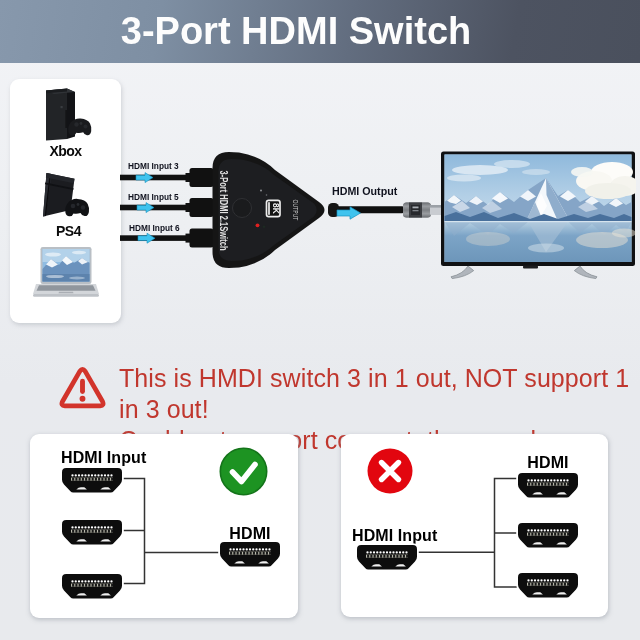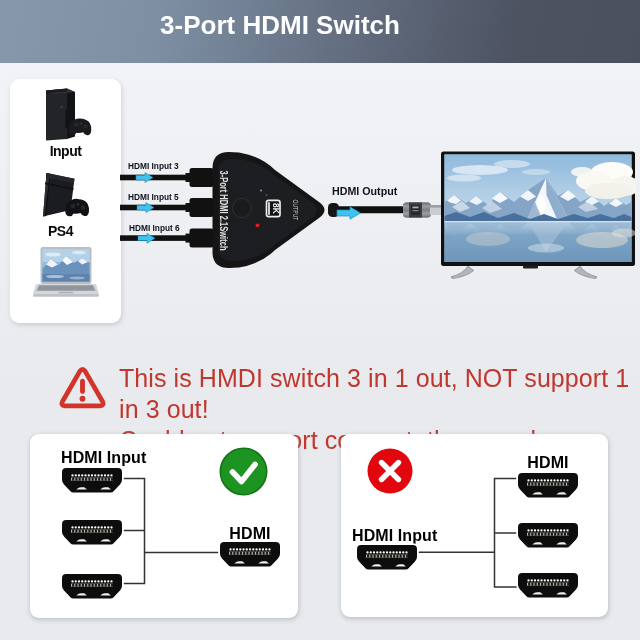--- a/index.html
+++ b/index.html
@@ -2,22 +2,22 @@
 <html><head>
 <meta charset="utf-8">
 <style>
   html,body{margin:0;padding:0;}
   body{width:640px;height:640px;overflow:hidden;font-family:"Liberation Sans",sans-serif;}
   #page{position:relative;width:640px;height:640px;overflow:hidden;
     background:linear-gradient(to bottom,#f3f4f7 0%,#edeff2 35%,#e8eaee 60%,#e8eaed 100%);}
   .abs{position:absolute;}
   .banner{left:0;top:0;width:640px;height:63px;
     background:linear-gradient(100deg,#8798ac 0%,#7e8fa3 25%,#626d7f 55%,#4d5361 80%,#4a505d 100%);}
-  .banner-t{left:0;top:10px;width:560px;text-align:center;color:#fdfdfd;
-    font-size:26px;font-weight:bold;letter-spacing:0px;}
+  .banner-t{left:16px;top:10px;width:560px;text-align:center;color:#fdfdfd;
+    font-size:38px;font-weight:bold;letter-spacing:0px;}
   .card{left:10px;top:79px;width:111px;height:244px;background:#fff;border-radius:9px;
     box-shadow:1px 2px 4px rgba(140,145,155,0.35);}
   .devlbl{width:111px;left:10px;text-align:center;font-weight:bold;color:#0b0b0b;
     font-size:14px;letter-spacing:-0.5px;}
   .cablbl{font-weight:bold;color:#10121e;font-size:8.3px;letter-spacing:0px;}
   .warntxt{left:119px;top:363px;color:#c0372e;font-size:25px;line-height:31px;letter-spacing:0.08px;}
   .ptitle{font-weight:bold;color:#000;font-size:16px;letter-spacing:0.1px;}
   .panel{background:#fff;border-radius:9px;box-shadow:0.5px 1.5px 4px rgba(150,155,165,0.5);}
 </style>
 </head>
@@ -75,34 +75,34 @@
     <polygon points="25,4.5 33,8 33,52.5 25,55" fill="#121316"></polygon>
     <polygon points="4,6.5 25,4.5 33,8 12,10" fill="#303337"></polygon>
     <polygon points="4,6.5 25,4.8 25,7.5 4,9.2" fill="#1a1c1f"></polygon>
     <rect x="18.5" y="22" width="2.2" height="2.2" fill="#393d41"></rect>
     <rect x="23.6" y="26" width="1" height="18" fill="#0a0a0c"></rect>
     <path d="M28.5,38.5 q4.5,-4.5 10,-4 q7.5,0.8 9.5,5 q2,3.8 1.2,7.8 q-0.8,4.4 -4.2,4 q-2.8,-0.4 -3.8,-3 q-3.8,1.4 -6.8,0.4 q-1,2.6 -3.8,2.8 q-3.4,0.2 -4.2,-3.8 q-0.9,-4.8 2.1,-9.2 z" fill="#1a1b1e"></path>
     <circle cx="34.5" cy="40.5" r="2.2" fill="#26282c"></circle>
     <circle cx="43.5" cy="42.5" r="2" fill="#26282c"></circle>
     <circle cx="39" cy="39.5" r="1.4" fill="#2b2d31"></circle>
   </svg>
-  <div class="abs devlbl" style="top:143px">Input</div>
+  <div class="abs devlbl" style="top:143px">Xbox</div>
 
   <svg class="abs" style="left:41px;top:165px" width="54" height="57" viewBox="0 0 54 57">
     <polygon points="5.5,8 33.5,13.8 29.5,45 2,51.5" fill="#1b1c20"></polygon>
     <polygon points="5.5,8 10.5,9 4.5,51 2,51.5" fill="#2b2d33"></polygon>
     <polygon points="8.7,9 9.9,9.2 4.9,51.1 3.7,51.2" fill="#0b0b0d"></polygon>
     <polygon points="5.5,8 33.5,13.8 32.8,18.3 4.9,12.5" fill="#24262b"></polygon>
     <polygon points="4.2,17.5 32.6,23.3 32.2,25 3.9,19.2" fill="#101114"></polygon>
     <path d="M26.5,38.5 q4,-5 10,-4.6 q8,0.6 10.2,5 q2,4 1.2,8 q-0.9,4.6 -4.3,4.1 q-3,-0.45 -4.1,-3 q-3.8,1.35 -7,0.45 q-0.9,2.7 -3.8,2.9 q-3.4,0.25 -4.3,-3.8 q-0.8,-4.9 2.1,-9.05 z" fill="#111215"></path>
     <circle cx="32" cy="41" r="2.3" fill="#24262b"></circle>
     <circle cx="42" cy="42.5" r="2.2" fill="#24262b"></circle>
     <circle cx="37" cy="39.5" r="1.4" fill="#292b30"></circle>
   </svg>
-  <div class="abs devlbl" style="top:223px;left:5px">PS4</div>
+  <div class="abs devlbl" style="top:223px;left:13px">PS4</div>
 
   <svg class="abs" style="left:33px;top:246px" width="66" height="53" viewBox="0 0 66 53">
     <rect x="7.5" y="1" width="51" height="37" rx="2.2" fill="#b9bfc5"></rect>
     <rect x="9.5" y="3" width="47" height="32.5" fill="#8fbce2"></rect>
     <rect x="9.5" y="3" width="47" height="13" fill="#b3d2ea"></rect>
     <ellipse cx="20" cy="8.5" rx="8" ry="2" fill="#e9f1f7" opacity="0.8"></ellipse>
     <ellipse cx="46" cy="6.5" rx="7" ry="1.8" fill="#eef4f9" opacity="0.7"></ellipse>
     <polygon points="9.5,23 18,13 26,19 33,10 41,17 49,12 56.5,17 56.5,35.5 9.5,35.5" fill="#6b92bd"></polygon>
     <polygon points="13,18.5 18,13 25,18.5 19,21.5" fill="#eff4f9"></polygon>
     <polygon points="29,14.5 33,10 40,16 34,19" fill="#f4f8fb"></polygon>

